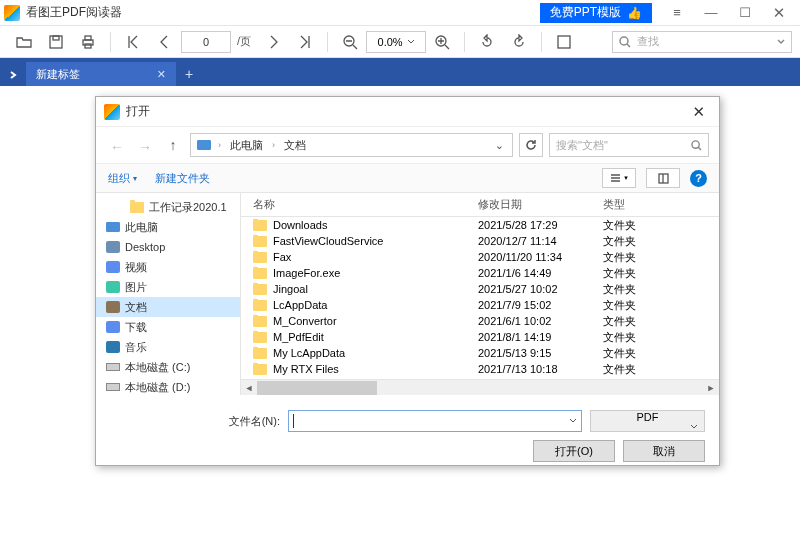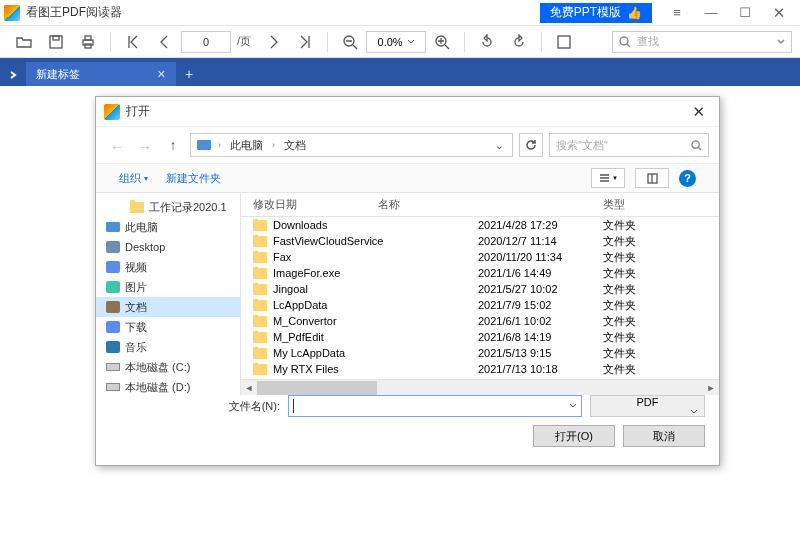--- a/index.html
+++ b/index.html
@@ -53,21 +53,21 @@
 .breadcrumb { flex:1; height:24px; border:1px solid #ccc; display:flex; align-items:center; padding:0 4px; gap:2px; background:#fff; font-size:11px;}
 .breadcrumb .bsep { color:#888; font-size:9px; padding:0 3px;}
 .breadcrumb .bl { padding:2px 4px; color:#333;}
 .breadcrumb .bend { margin-left:auto; padding:0 4px; color:#555;}
 .refresh { width:24px; height:24px; border:1px solid #ccc; display:flex; align-items:center; justify-content:center;}
 .refresh svg { width:12px; height:12px; stroke:#555; fill:none; stroke-width:1.5;}
 .dlg-search { width:160px; height:24px; border:1px solid #ccc; display:flex; align-items:center; padding:0 6px; gap:4px;}
 .dlg-search span { color:#aaa; font-size:11px;}
 .dlg-search svg { width:11px; height:11px; stroke:#888; stroke-width:1.5; fill:none; margin-left:auto;}
 
-.dlg-tools { height:30px; border-top:1px solid #eee; border-bottom:1px solid #e5e5e5; display:flex; align-items:center; padding:0 23px; gap:18px; background:#fafafa;}
+.dlg-tools { height:30px; border-top:1px solid #eee; border-bottom:1px solid #e5e5e5; display:flex; align-items:center; padding:0 12px; gap:18px; background:#fafafa;}
 .dlg-tools .org { color:#1a6fd4; font-size:11px; display:flex; align-items:center; gap:3px;}
 .dlg-tools .newf { color:#1a6fd4; font-size:11px;}
 .dlg-tools .right { margin-left:auto; display:flex; align-items:center; gap:10px;}
 .view-btn { width:34px; height:20px; border:1px solid #ccc; display:flex; align-items:center; justify-content:center; gap:3px; background:#fff;}
 .view-btn svg { width:11px; height:11px; stroke:#555; fill:none; stroke-width:1.3;}
 .help-dot { width:17px; height:17px; border-radius:50%; background:#0078d7; color:#fff; display:flex; align-items:center; justify-content:center; font-size:11px; font-weight:bold;}
 
 .dlg-body { flex:1; display:flex; overflow:hidden;}
 .tree { width:145px; border-right:1px solid #e5e5e5; overflow:hidden; padding:4px 0; font-size:11px;}
 .tree .node { display:flex; align-items:center; height:20px; padding-left:10px; gap:5px; color:#333; white-space:nowrap;}
@@ -86,21 +86,21 @@
 .fl-rows { flex:1; overflow:hidden;}
 .fl-row { height:16px; display:flex; align-items:center; padding:0 4px;}
 .fl-row .col { padding:0 8px; white-space:nowrap; overflow:hidden;}
 .col.name { width:225px; display:flex; align-items:center; gap:6px;}
 .col.date { width:125px;}
 .col.type { width:80px;}
 .scrollbar-h { height:16px; border-top:1px solid #e5e5e5; background:#f0f0f0; display:flex; align-items:center;}
 .scrollbar-h .arrow { width:16px; height:16px; display:flex; align-items:center; justify-content:center; font-size:9px; color:#666;}
 .scrollbar-h .thumb { height:14px; width:120px; background:#cdcdcd; margin-left:0;}
 
-.dlg-footer { height:70px; padding:0 14px; display:flex; flex-direction:column; gap:8px;}
+.dlg-footer { height:70px; padding:15px 14px; display:flex; flex-direction:column; gap:8px;}
 .fn-row { display:flex; align-items:center; gap:8px;}
 .fn-row .lbl { width:170px; text-align:right; font-size:11px; color:#333;}
 .fn-input { flex:1; height:22px; border:1px solid #7aa7e0; display:flex; align-items:center; padding:0 4px; background:#fff;}
 .fn-input .cursor { width:1px; height:14px; background:#333; animation: blink 1s infinite;}
 .fn-input svg { margin-left:auto; width:8px; height:8px; stroke:#555; fill:none;}
 @keyframes blink { 50% { opacity:0;} }
 .type-sel { width:115px; height:22px; border:1px solid #ccc; background:#efefef; display:flex; align-items:center; padding:0 6px; font-size:11px;flex-direction:column;}
 .type-sel svg { margin-left:auto; width:8px; height:8px; stroke:#555; fill:none;}
 .btn-row { display:flex; justify-content:flex-end; gap:8px;}
 .dlg-btn { width:82px; height:22px; border:1px solid #adadad; background:#e1e1e1; display:flex; align-items:center; justify-content:center; font-size:11px;}
@@ -325,31 +325,31 @@
             <span class="drive-ico"></span>
             <span>本地磁盘 (C:)</span>
           </div>
           <div class="node l1">
             <span class="drive-ico"></span>
             <span>本地磁盘 (D:)</span>
           </div>
         </div>
       <div class="filelist">
         <div class="fl-head">
+          <div class="col name">名称</div>
           <div class="col date">修改日期</div>
-          <div class="col name">名称</div>
           <div class="col type">类型</div>
         </div>
         <div class="fl-rows" id="rows">
             <div class="fl-row">
               <div class="col name">
                 <span class="folder-ico"></span>
                 <span>Downloads</span>
               </div>
-              <div class="col date">2021/4/28 17:29</div>
+              <div class="col date">2021/5/28 17:29</div>
               <div class="col type">文件夹</div>
             </div>
             <div class="fl-row">
               <div class="col name">
                 <span class="folder-ico"></span>
                 <span>FastViewCloudService</span>
               </div>
               <div class="col date">2020/12/7 11:14</div>
               <div class="col type">文件夹</div>
             </div>
@@ -391,21 +391,21 @@
                 <span>M_Convertor</span>
               </div>
               <div class="col date">2021/6/1 10:02</div>
               <div class="col type">文件夹</div>
             </div>
             <div class="fl-row">
               <div class="col name">
                 <span class="folder-ico"></span>
                 <span>M_PdfEdit</span>
               </div>
-              <div class="col date">2021/6/8 14:19</div>
+              <div class="col date">2021/8/1 14:19</div>
               <div class="col type">文件夹</div>
             </div>
             <div class="fl-row">
               <div class="col name">
                 <span class="folder-ico"></span>
                 <span>My LcAppData</span>
               </div>
               <div class="col date">2021/5/13 9:15</div>
               <div class="col type">文件夹</div>
             </div>

